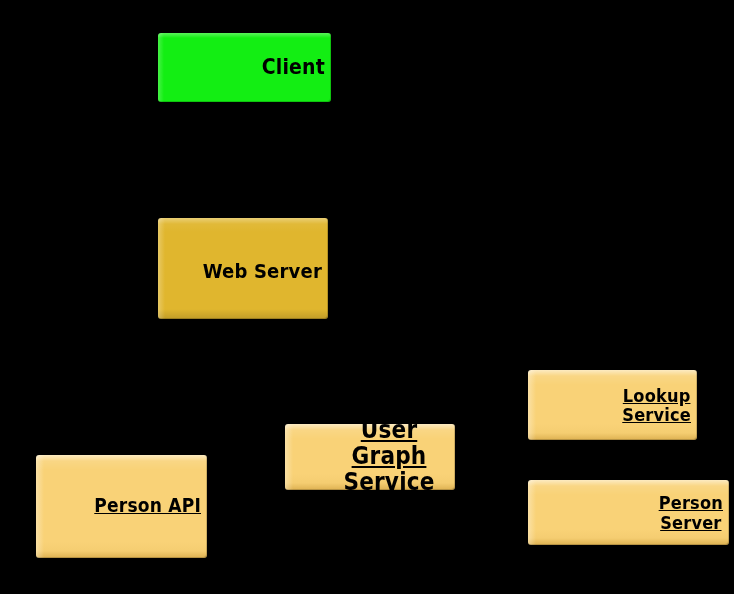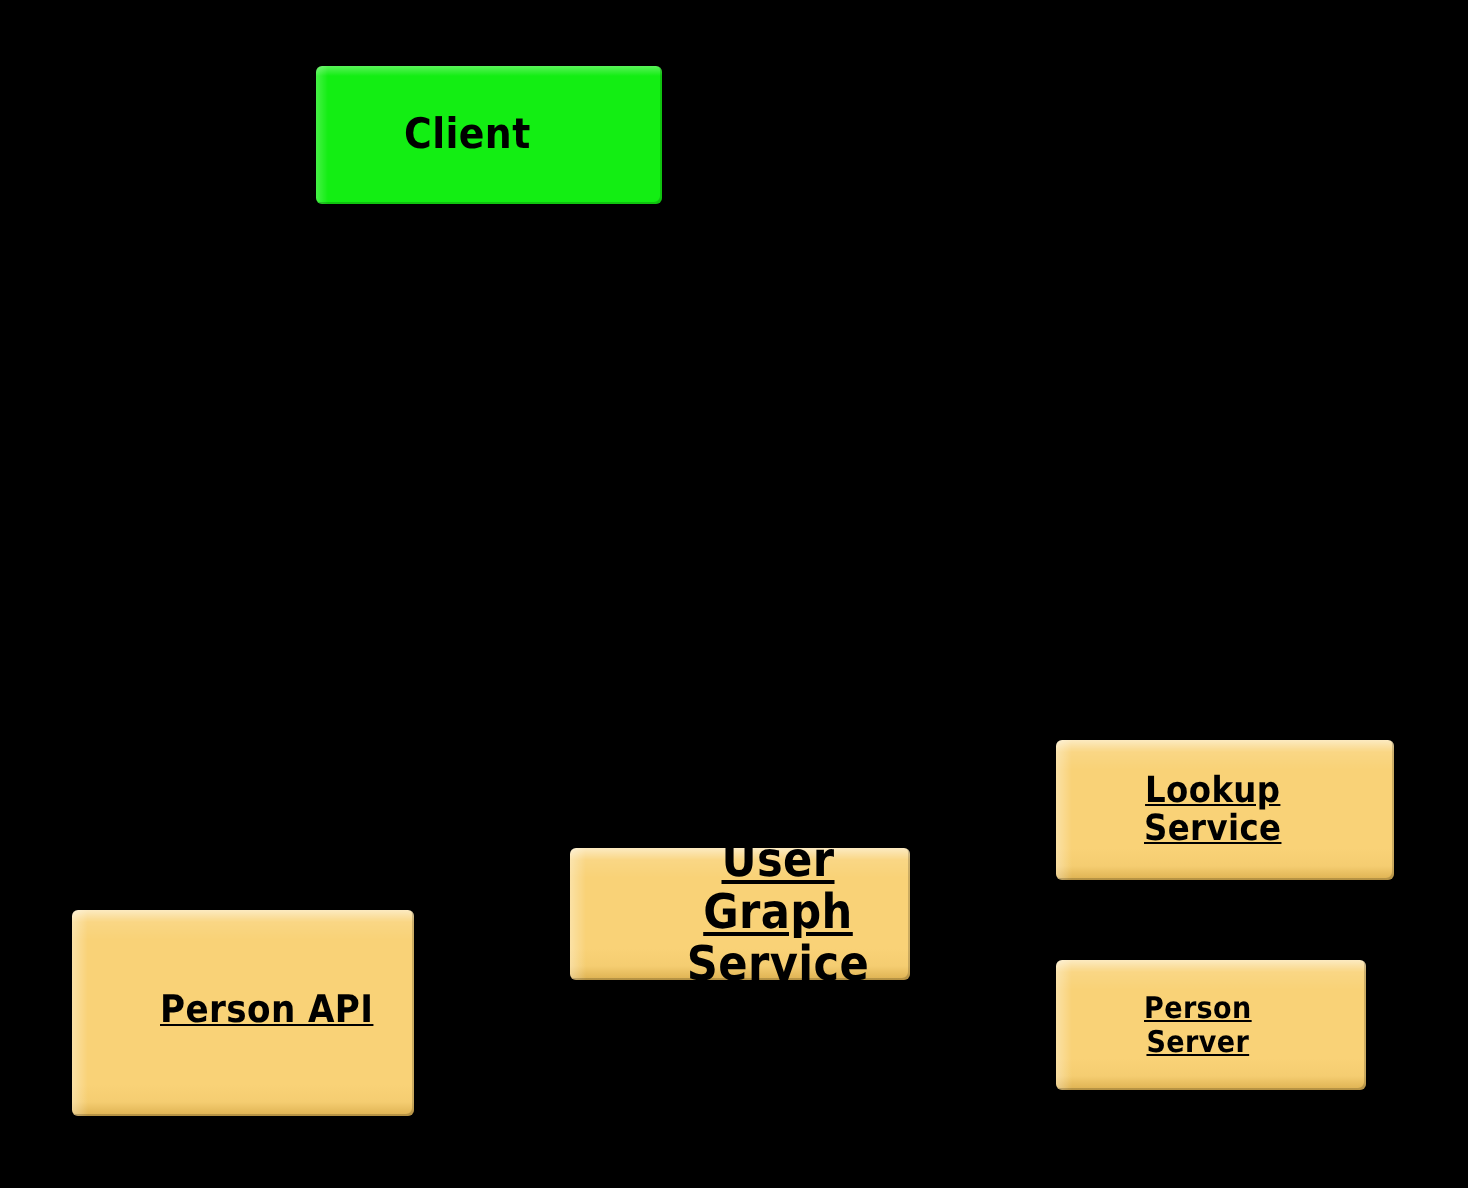--- a/index.html
+++ b/index.html
@@ -16,21 +16,21 @@
     width: 734px;
     height: 594px;
     background: #000000;
     overflow: hidden;
   }
   .node {
     position: absolute;
     box-sizing: border-box;
     display: flex;
     align-items: center;
-    justify-content: flex-start;
+    justify-content: flex-end;
     text-align: center;
     color: #000000;
     font-weight: bold;
     font-stretch: condensed;
     letter-spacing: 0.2px;
     line-height: 1.08;
     border-radius: 3px;
     padding-left: 38px;
     -webkit-font-smoothing: none;
   }
@@ -95,28 +95,31 @@
     text-decoration: underline;
   }
 </style>
 </head>
 <body>
 
 <div id="canvas" style="background: rgb(0, 0, 0);">
     <div class="node node-client" style="left: 158px; top: 33px; width: 173px; height: 69px; font-size: 21px; color: rgb(0, 0, 0);">
       <span class="label">Client</span>
     </div>
+    <div class="node node-webserver" style="left: 158px; top: 218px; width: 170px; height: 101px; font-size: 20px; color: rgb(0, 0, 0);">
+      <span class="label" style="transform: translateY(3px);">Web Server</span>
+    </div>
     <div class="node node-sand" style="left: 528px; top: 370px; width: 169px; height: 70px; font-size: 18px; color: rgb(0, 0, 0);">
       <span class="label">Lookup
 Service</span>
     </div>
     <div class="node node-sand" style="left: 285px; top: 424px; width: 170px; height: 66px; font-size: 24px; color: rgb(0, 0, 0);">
       <span class="label">User Graph
 Service</span>
     </div>
     <div class="node node-sand" style="left: 36px; top: 455px; width: 171px; height: 103px; font-size: 19px; color: rgb(0, 0, 0);">
       <span class="label" style="transform: translateY(-1px);">Person API</span>
     </div>
-    <div class="node node-sand" style="left: 528px; top: 480px; width: 155px; height: 65px; font-size: 15px; color: rgb(0, 0, 0);">
+    <div class="node node-sand" style="left: 528px; top: 480px; width: 201px; height: 65px; font-size: 18px; color: rgb(0, 0, 0);">
       <span class="label">Person
 Server</span>
     </div>
   </div>
 
 </body></html>

